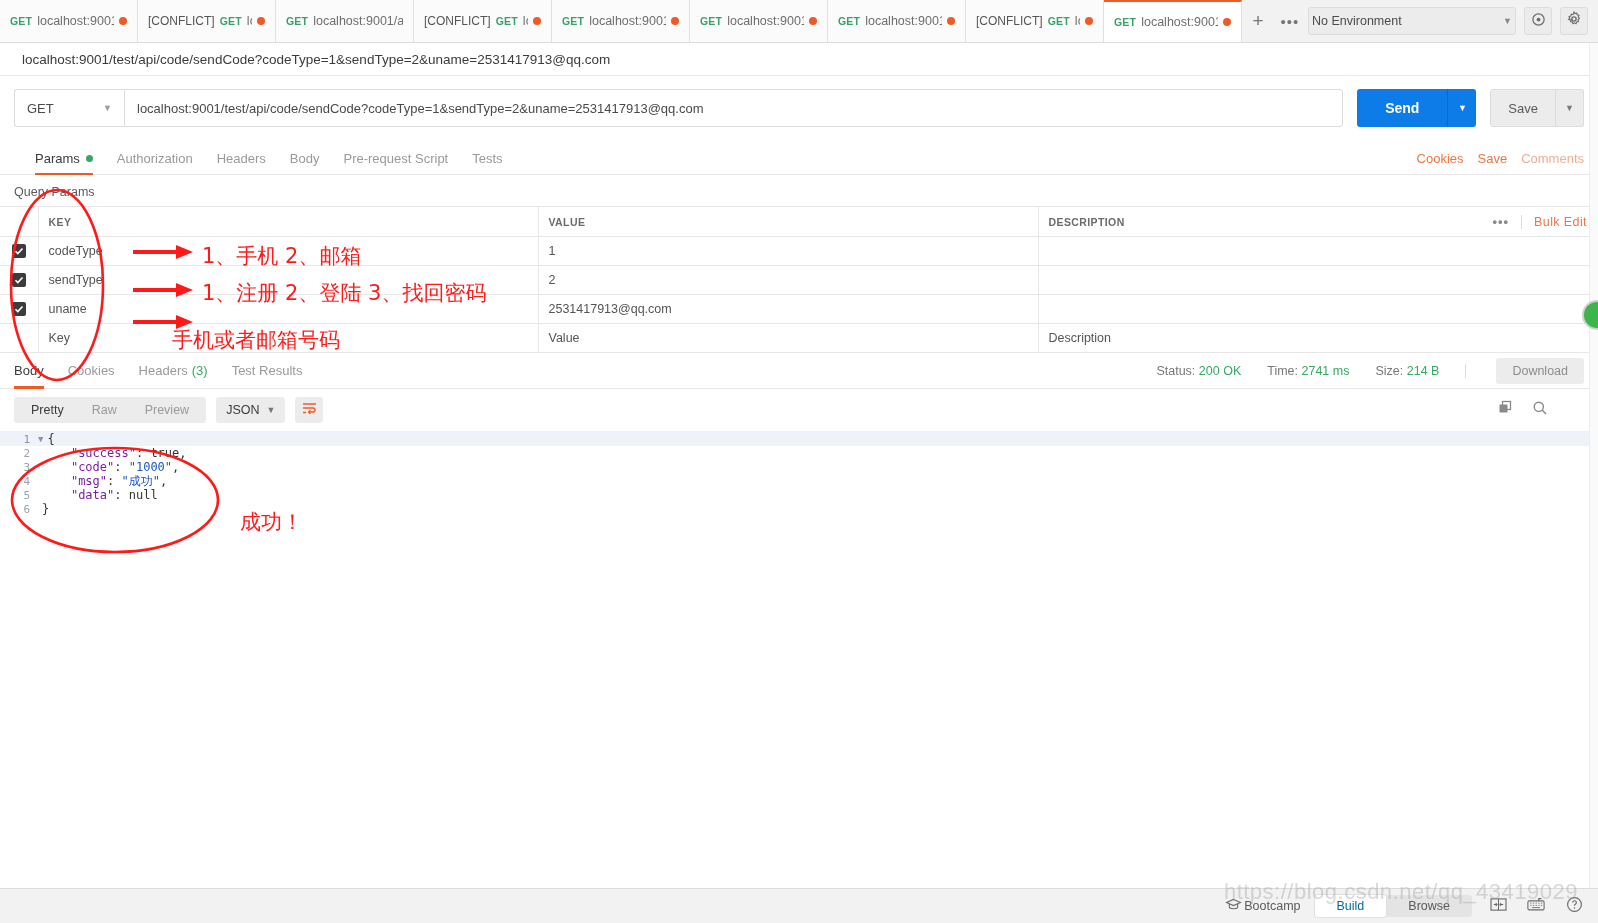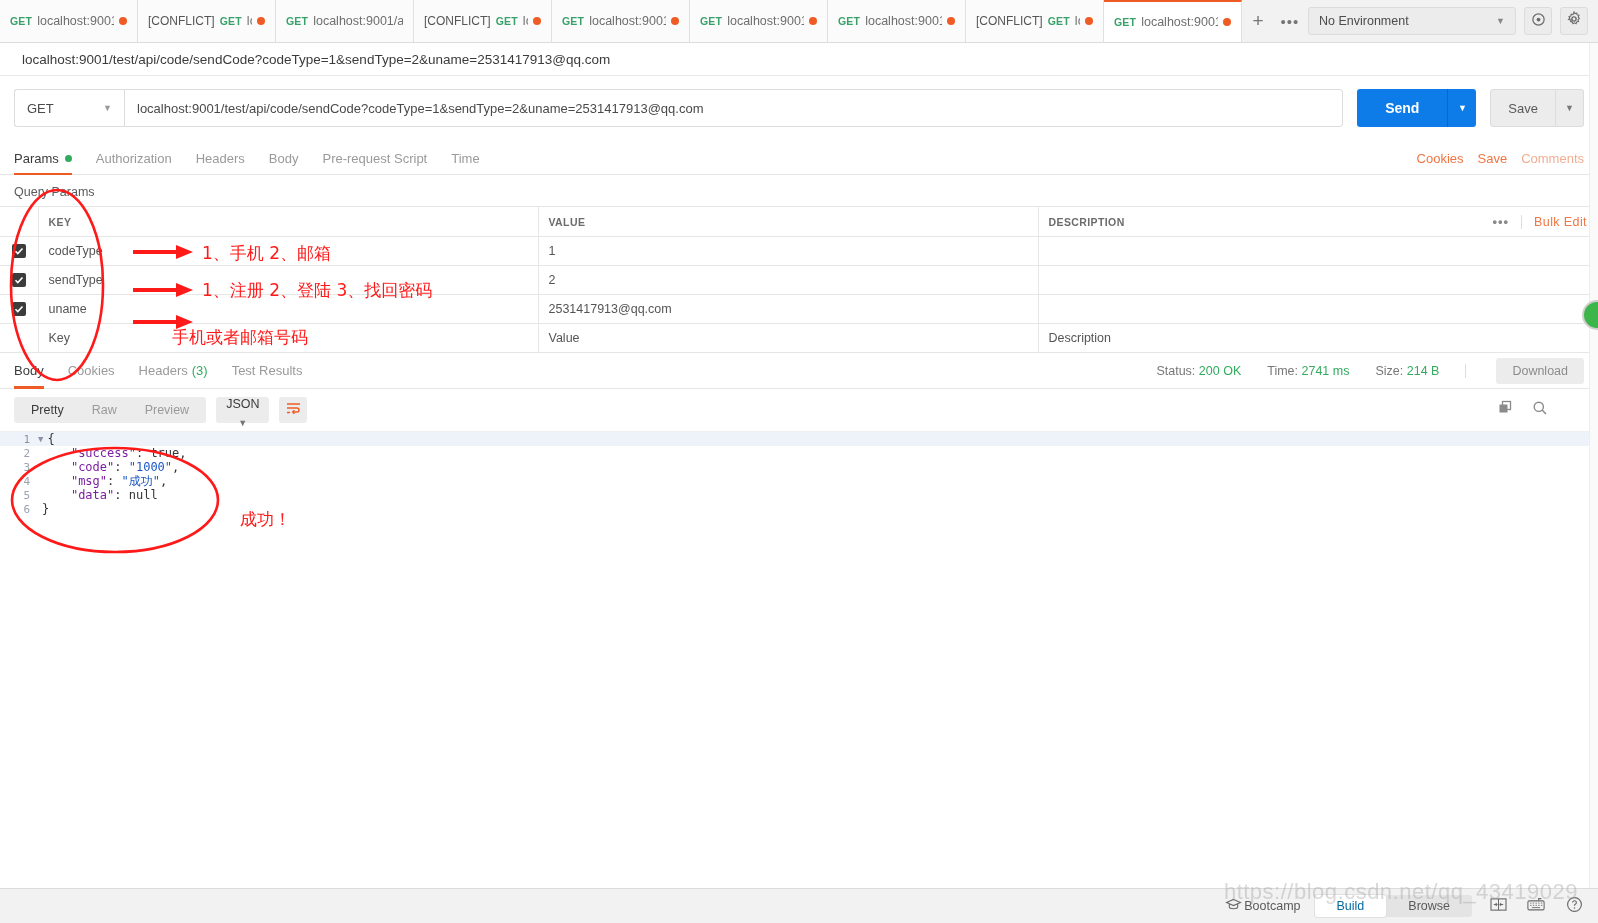--- a/index.html
+++ b/index.html
@@ -61,21 +61,21 @@
   }
   .tab-more { font-size: 15px; letter-spacing: 1px; }
 
   .tabbar-right {
     margin-left: auto; display: flex; align-items: center;
     gap: 8px; padding-right: 10px;
   }
   .env-select {
     width: 208px; height: 28px;
     background: #ececec; border: 1px solid #dcdcdc; border-radius: 3px;
-    display: flex; align-items: center; padding: 0 10px;
+    display: flex; align-items: center; padding: 0 3px;
     font-size: 12.5px; color: #4c4c4c;
   }
   .env-select .caret { margin-left: auto; color: #888; font-size: 9px; }
   .icon-btn {
     width: 28px; height: 28px; background: #ececec;
     border: 1px solid #dcdcdc; border-radius: 3px;
     display: flex; align-items: center; justify-content: center;
     color: #6a6a6a;
   }
 
@@ -135,21 +135,21 @@
   
   .req-tabs {
     display: flex; align-items: flex-end;
     padding: 0 14px; border-bottom: 1px solid #e6e6e6;
     position: relative; height: 35px;
   }
   .rtab {
     font-size: 13px; color: #9a9a9a; padding: 0 12px 8px 12px;
     position: relative; display: flex; align-items: center; gap: 6px;
   }
-  .rtab:first-child { padding-left: 0; }
+  .rtab:first-child { padding-left: 0; margin-left: 21px; }
   .rtab.active { color: #3b3b3b; }
   .rtab.active::after {
     content: ''; position: absolute; left: 0; right: 12px; bottom: -1px;
     height: 2px; background: #ef5b25;
   }
   .rtab .gdot {
     width: 7px; height: 7px; border-radius: 50%; background: #33ab5f;
   }
   .req-tabs-right {
     margin-left: auto; display: flex; gap: 14px; padding-bottom: 8px;
@@ -225,22 +225,22 @@
     background: #ececec; border-radius: 3px; display: flex; align-items: center;
     height: 26px; padding: 0 3px;
   }
   .seg > div {
     font-size: 12.5px; color: #9a9a9a; padding: 0 14px; height: 22px;
     display: flex; align-items: center; border-radius: 3px;
   }
   .seg > div.on { background: #ececec; color: #3b3b3b; }
   .fmt-select {
     background: #ececec; border-radius: 3px; height: 26px;
-    display: flex; align-items: center; padding: 0 10px; gap: 7px;
-    font-size: 12.5px; color: #3b3b3b; flex-direction: column;
+    display: flex; align-items: center; padding: 8px 10px; gap: 7px;
+    font-size: 12.5px; color: #3b3b3b;
   }
   .fmt-select .caret { color: #777; font-size: 9px; }
   .wrap-btn {
     width: 28px; height: 26px; background: #ececec; border-radius: 3px;
     display: flex; align-items: center; justify-content: center;
   }
   .view-right {
     margin-left: auto; display: flex; align-items: center; gap: 18px;
     padding-right: 36px;
   }
@@ -293,21 +293,21 @@
   }
   .green-badge {
     position: absolute; right: -14px; top: 300px;
     width: 30px; height: 30px; border-radius: 50%;
     background: #3cb54a; border: 2px solid #cfcfcf;
   }
 
   
   .anno { position: absolute; pointer-events: none; }
   .anno-text {
-    position: absolute; color: #ff1a1a; font-size: 17px;
+    position: absolute; color: #ff1a1a; font-size: 21px;
     font-family: "DejaVu Sans", sans-serif; white-space: nowrap;
   }
   .watermark {
     position: absolute; right: 20px; bottom: 18px;
     font-size: 22px; color: rgba(160,160,160,0.40);
     font-family: "Liberation Sans", sans-serif; letter-spacing: 0.5px;
     white-space: nowrap;
   }
 </style>
 </head>
@@ -422,21 +422,21 @@
 
 <div class="req-tabs">
   <div class="rtab active">
     <span>Params</span>
     <span class="gdot"></span>
   </div>
   <div class="rtab">Authorization</div>
   <div class="rtab">Headers</div>
   <div class="rtab">Body</div>
   <div class="rtab">Pre-request Script</div>
-  <div class="rtab">Time</div>
+  <div class="rtab">Tests</div>
   <div class="req-tabs-right">
     <span class="link-orange">Cookies</span>
     <span class="link-orange">Save</span>
     <span class="link-faded">Comments</span>
   </div>
 </div>
 
 <div class="qp-label">Query Params</div>
 
 <table class="ptable">

